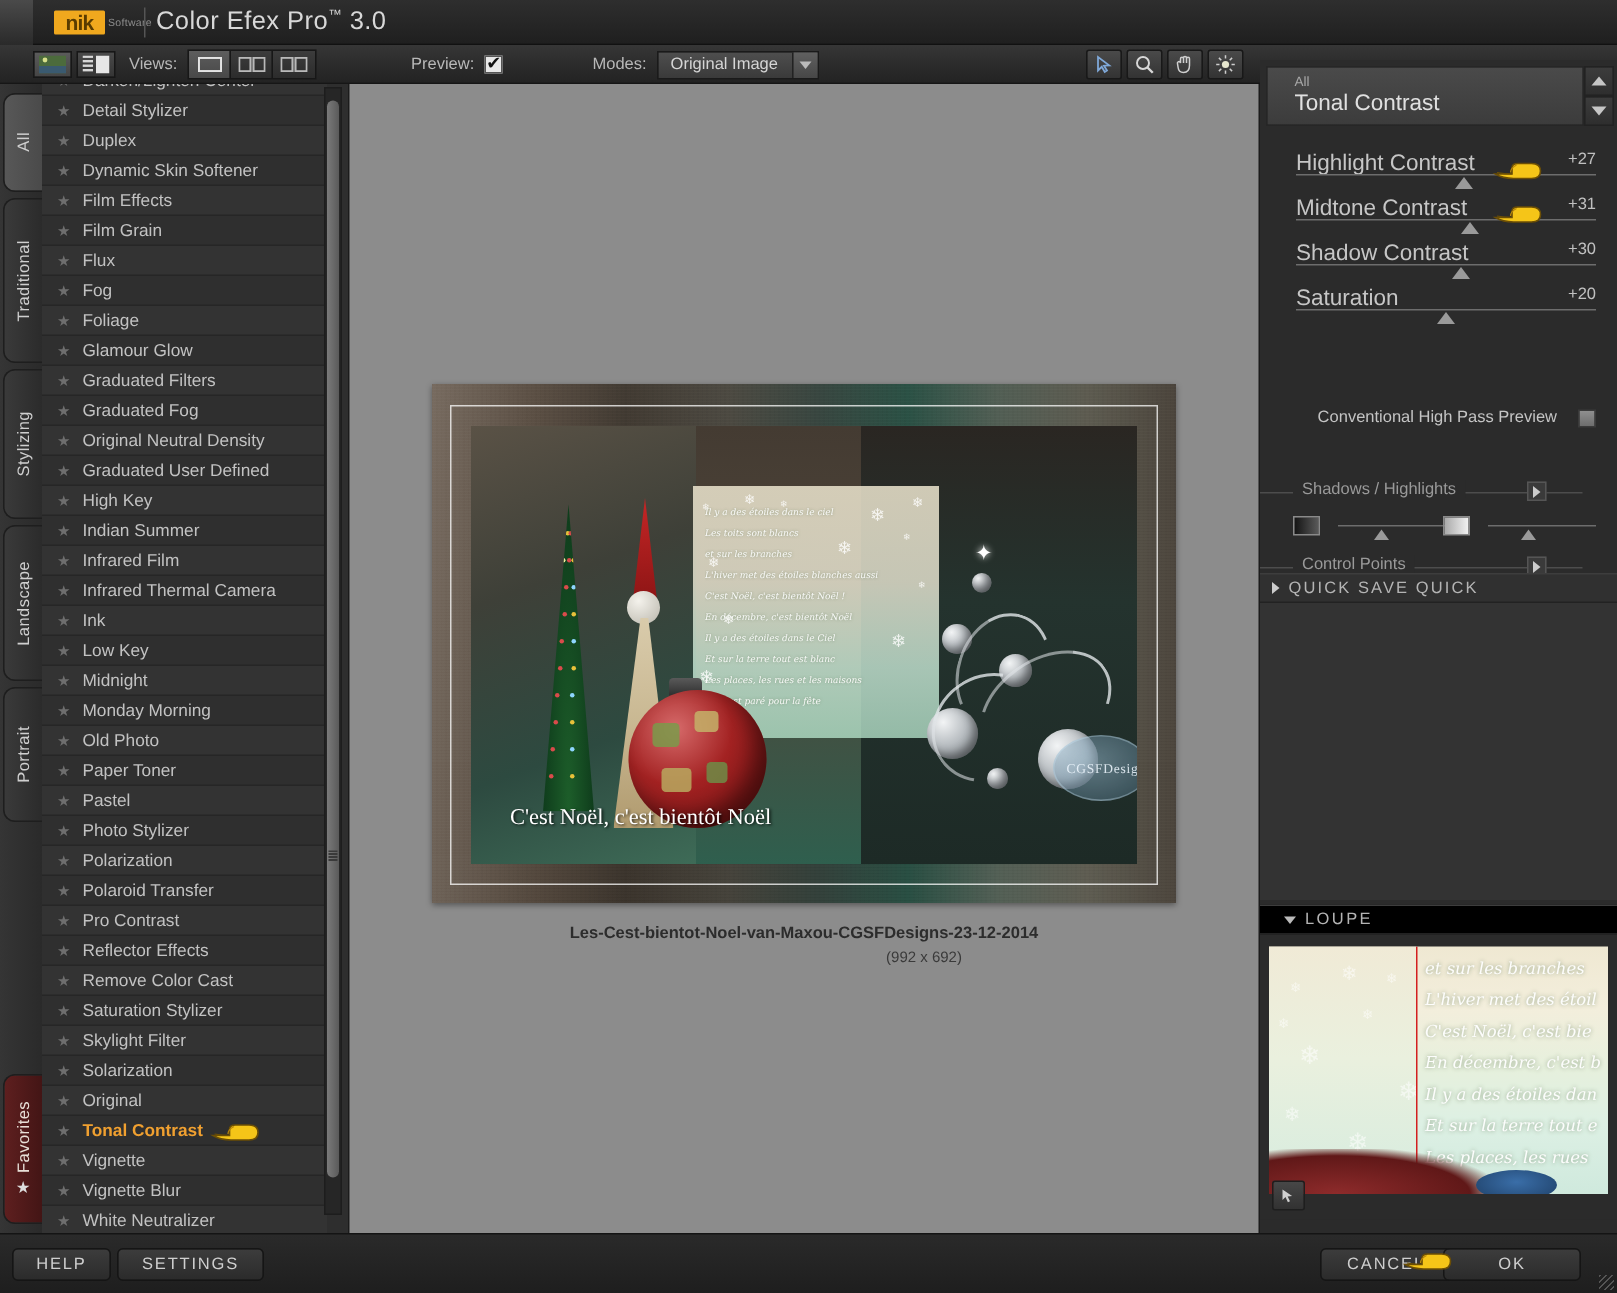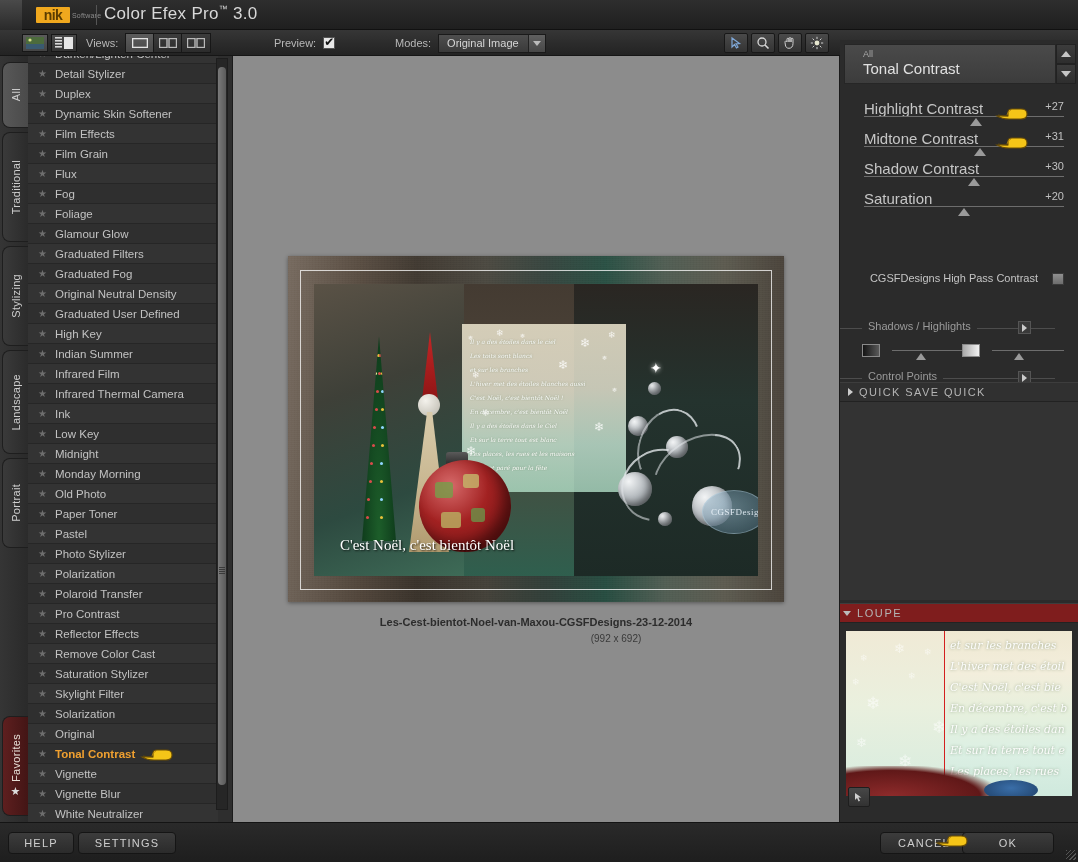--- a/index.html
+++ b/index.html
@@ -398,22 +398,22 @@
     position:absolute; left:0; width:238px; height:20px;
     background: #303030; border-top:1px solid #3d3d3d; border-bottom:1px solid #222;
     display:flex; align-items:center; padding-left: 8px; gap:6px; cursor:pointer;
   }
   .qss .t { font-size: 11px; color: #b4b4b4; letter-spacing: 1.4px; }
   .panel-gap {
     position:absolute; left:0; width:238px; background:#333;
   }
   .loupe-head {
     position:absolute; left:0; width:238px; height:20px;
-    background:#7f1d1d; border-top:1px solid #3d3d3d; border-bottom:1px solid #222;
-    display:flex; align-items:center; padding-left:3px; gap:6px; cursor:pointer;text-align:center;
+    background:#000000; border-top:1px solid #3d3d3d; border-bottom:1px solid #222;
+    display:flex; align-items:center; padding-left:16px; gap:6px; cursor:pointer;text-align:center;
   }
   .loupe-head .t { font-size: 11px; color: #b4b4b4; letter-spacing: 1.6px; }
   .loupe-body {
     position:absolute; left:0; width:238px; height:190px; background:#2b2b2b;
     padding: 8px 6px;
   }
   .loupe-img {
     position:relative; width: 226px; height: 165px; overflow:hidden;
     background: linear-gradient(to bottom,
       #efe8d2 0%, #f3eedc 25%, #e6f0dd 50%, #ddf0e4 72%, #cfe9dd 100%);
@@ -925,21 +925,21 @@
         </div>
         <div class="slider-row">
           <div class="sl-label">Saturation</div>
           <div class="sl-val">+20</div>
           <div class="sl-track"></div>
           <div class="sl-knob" style="left:118px;"></div>
         </div>
       </div>
 
     <div class="checkline" style="top:232px;">
-      <div class="cl-label">CGSFDesigns High Pass Contrast</div>
+      <div class="cl-label">Conventional High Pass Preview</div>
       <div class="cl-box"></div>
     </div>
 
     <div class="section" style="top:280px;">
       <div class="sec-head">
         <div class="sec-rule"></div>
         <div class="sec-title">Shadows / Highlights</div>
         <div class="sec-exp">
             <div class="tri-rt"></div>
           </div>

